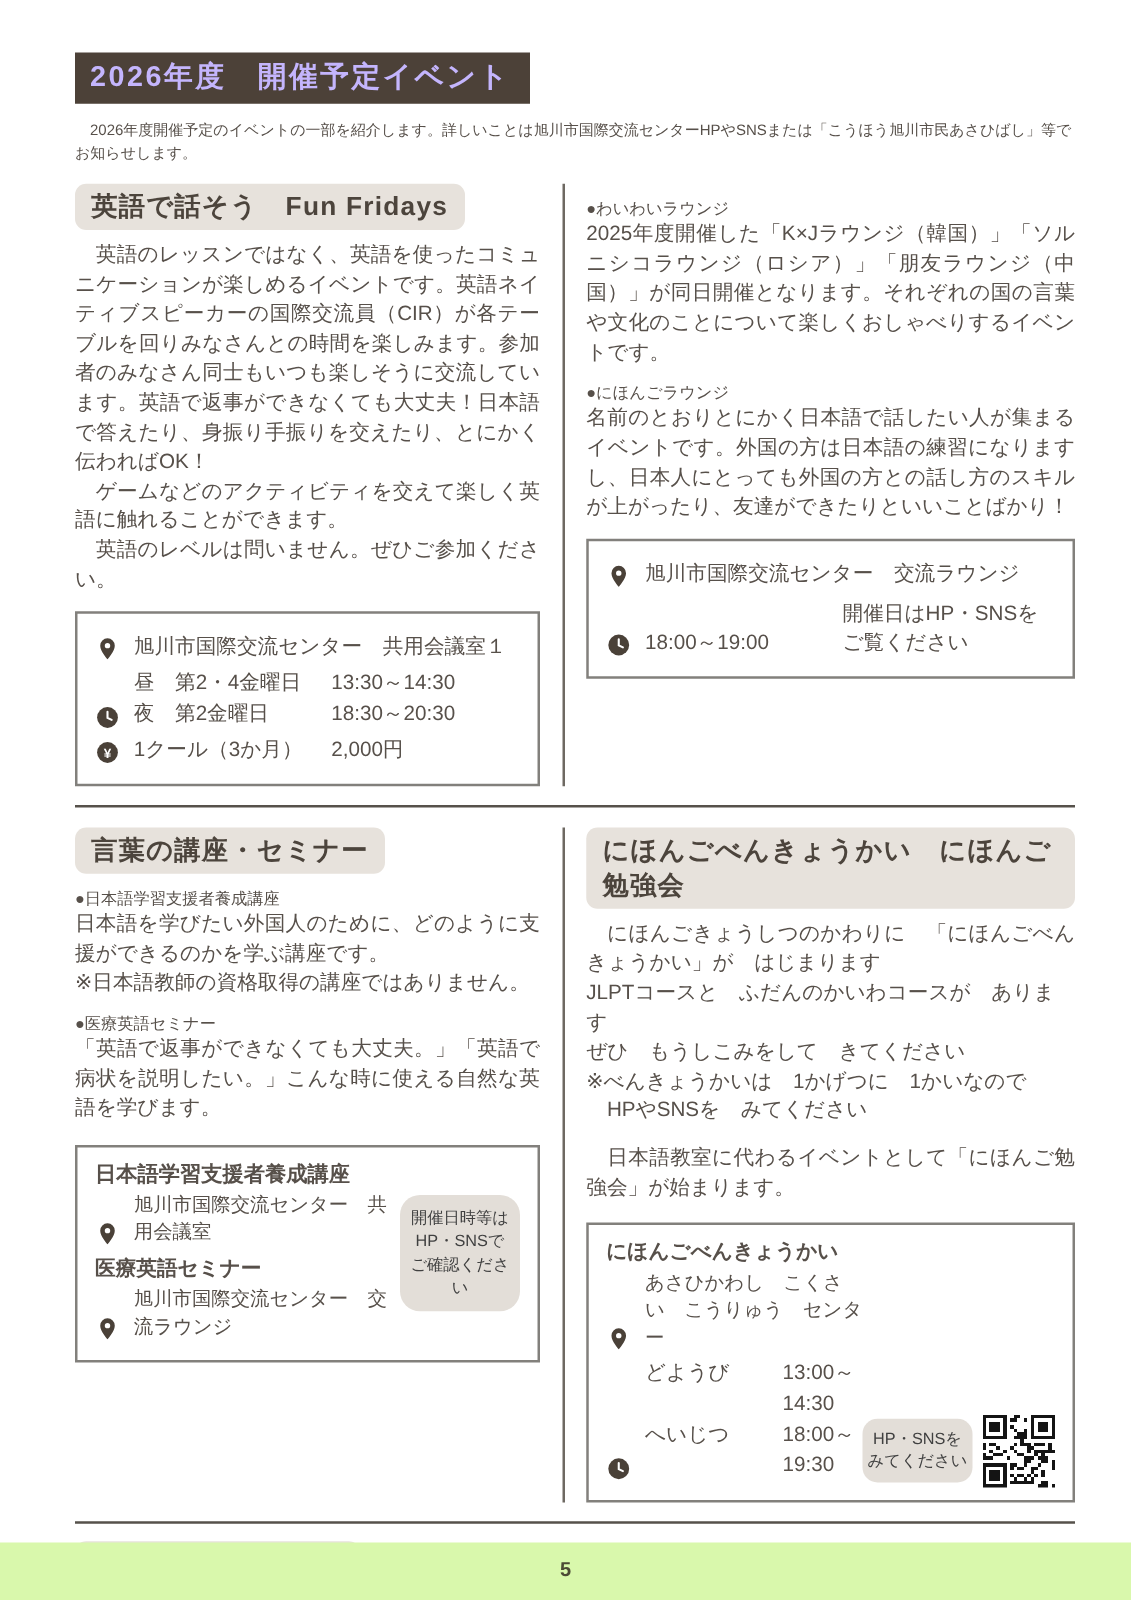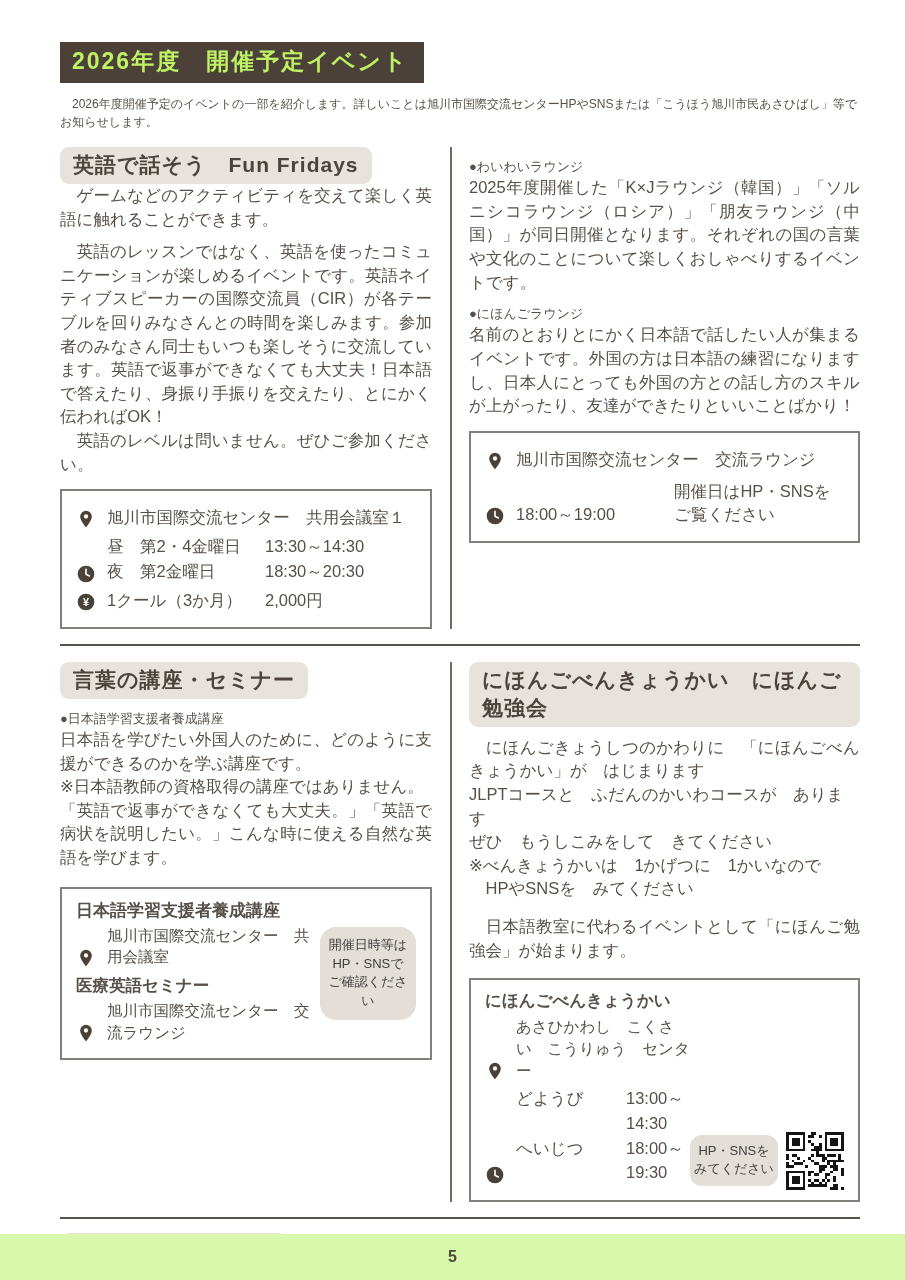--- a/index.html
+++ b/index.html
@@ -5,21 +5,21 @@
   * { margin:0; padding:0; box-sizing:border-box; }
   html,body { width:905px; height:1280px; }
   body {
     font-family:"Liberation Sans","DejaVu Sans",sans-serif;
     color:#57504a; background:#ffffff; position:relative; overflow:hidden;
   }
   .content { padding:0 45px 0 60px; width:905px; }
 
   
   .title-bar {
-    display:inline-block; background:#4c4138; color:#bef264;
+    display:inline-block; background:#4c4138; color:#c4b5fd;
     font-size:23px; font-weight:bold; letter-spacing:2px;
     padding:4px 16px 6px 12px; margin-top:42px;
   }
   .intro { margin-top:12px; font-size:12px; line-height:1.5; }
 
   
   .row { display:flex; margin-top:16px; }
   .col-left  { width:392px; padding-right:18px; border-right:2px solid #6e6962; }
   .col-right { width:408px; padding-left:17px; }
 
@@ -69,22 +69,22 @@
 <div class="content">
 
   
   <div class="title-bar">2026年度　開催予定イベント</div>
   <div class="intro">　2026年度開催予定のイベントの一部を紹介します。詳しいことは旭川市国際交流センターHPやSNSまたは「こうほう旭川市民あさひばし」等でお知らせします。</div>
 
   
   <div class="row">
     <div class="col-left">
       <span class="pill">英語で話そう　Fun Fridays</span>
+      <div class="para">　英語のレッスンではなく、英語を使ったコミュニケーションが楽しめるイベントです。英語ネイティブスピーカーの国際交流員（CIR）が各テーブルを回りみなさんとの時間を楽しみます。参加者のみなさん同士もいつも楽しそうに交流しています。英語で返事ができなくても大丈夫！日本語で答えたり、身振り手振りを交えたり、とにかく伝わればOK！</div>
       <div class="para" style="margin-top:0">　ゲームなどのアクティビティを交えて楽しく英語に触れることができます。</div>
-      <div class="para">　英語のレッスンではなく、英語を使ったコミュニケーションが楽しめるイベントです。英語ネイティブスピーカーの国際交流員（CIR）が各テーブルを回りみなさんとの時間を楽しみます。参加者のみなさん同士もいつも楽しそうに交流しています。英語で返事ができなくても大丈夫！日本語で答えたり、身振り手振りを交えたり、とにかく伝わればOK！</div>
       <div class="para" style="margin-top:0">　英語のレベルは問いません。ぜひご参加ください。</div>
 
       <div class="info-box">
         <div class="irow">
           <span class="icon">
             <svg viewBox="0 0 24 24" fill="#4a4138">
                 <path d="M12 2a7 7 0 0 0-7 7c0 5.3 7 13 7 13s7-7.7 7-13a7 7 0 0 0-7-7zm0 9.6a2.6 2.6 0 1 1 0-5.2 2.6 2.6 0 0 1 0 5.2z"></path>
               </svg>
           </span>
           <span>旭川市国際交流センター　共用会議室１</span>
@@ -152,20 +152,21 @@
 
   <hr class="hr">
 
   
   <div class="row">
     <div class="col-left">
       <span class="pill">言葉の講座・セミナー</span>
       <div class="sub-title">●日本語学習支援者養成講座</div>
       <div class="sub-body">日本語を学びたい外国人のために、どのように支援ができるのかを学ぶ講座です。</div>
       <div class="note-line">※日本語教師の資格取得の講座ではありません。</div>
+      <div class="sub-title">●医療英語セミナー</div>
       <div class="sub-body">「英語で返事ができなくても大丈夫。」「英語で病状を説明したい。」こんな時に使える自然な英語を学びます。</div>
 
       <div class="info-box" style="display:flex; margin-top:17px">
         <div style="flex:1">
           <div class="bold" style="font-size:17px">日本語学習支援者養成講座</div>
           <div class="irow" style="margin-top:3px">
             <span class="icon">
               <svg viewBox="0 0 24 24" fill="#4a4138">
                   <path d="M12 2a7 7 0 0 0-7 7c0 5.3 7 13 7 13s7-7.7 7-13a7 7 0 0 0-7-7zm0 9.6a2.6 2.6 0 1 1 0-5.2 2.6 2.6 0 0 1 0 5.2z"></path>
                 </svg>

